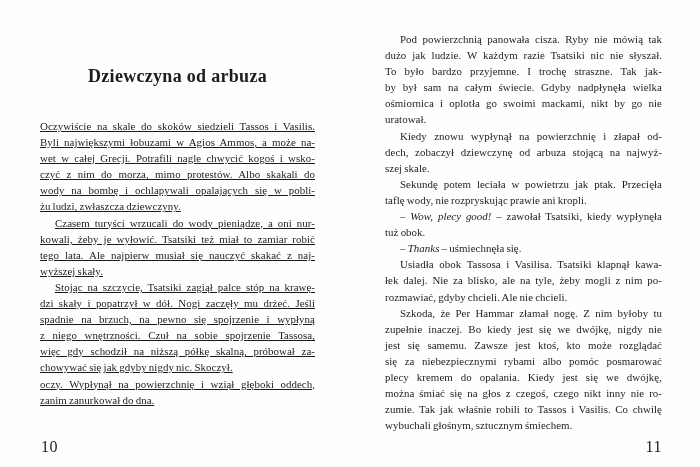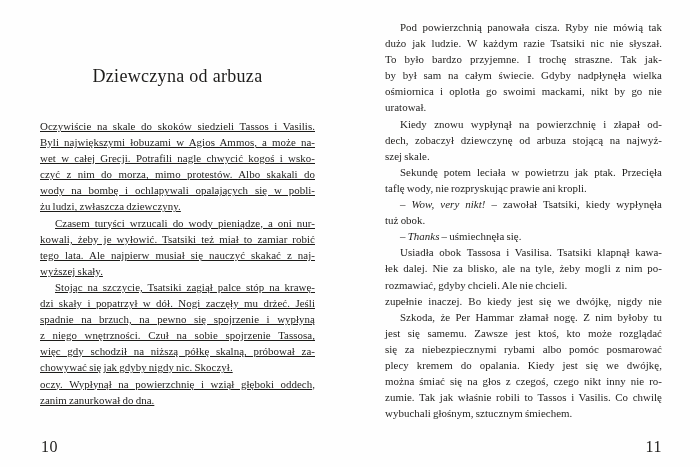--- a/index.html
+++ b/index.html
@@ -26,36 +26,36 @@
   .page.right { left: 385px; width: 277px; }
 
   .chapter-title {
     position: absolute;
     top: 66px;
     left: 0;
     width: 100%;
     margin: 0;
     text-align: center;
     font-size: 18px;
-    font-weight: normal;
+    font-weight: bold;
     letter-spacing: 0.3px;
     white-space: nowrap;
   }
 
   .body-text {
     position: absolute;
     left: 0;
     right: 0;
     font-size: 10.9px;
     line-height: 16.1px;
     word-spacing: -0.6px;
     letter-spacing: 0.05px;
   }
   .page.left  .body-text { top: 118px; text-decoration: underline; }
-  .page.right .body-text { top: 19px; }
+  .page.right .body-text { top: 31px; }
 
   .paragraph { margin: 0; }
   .line {
     text-align: justify;
     text-align-last: left;
   }
   .line.fill { text-align-last: justify; }
   .line.indent { text-indent: 15px; }
   .em { font-style: italic; }
 
@@ -119,34 +119,34 @@
         <div class="paragraph">
           <div class="line fill indent">Kiedy znowu wypłynął na powierzchnię i złapał od-</div>
           <div class="line fill">dech, zobaczył dziewczynę od arbuza stojącą na najwyż-</div>
           <div class="line">szej skale.</div>
         </div>
         <div class="paragraph">
           <div class="line fill indent">Sekundę potem leciała w powietrzu jak ptak. Przecięła</div>
           <div class="line">taflę wody, nie rozpryskując prawie ani kropli.</div>
         </div>
         <div class="paragraph">
-          <div class="line fill indent"><span class="">– </span><span class="em">Wow, very nikt!</span><span class=""> – zawołał Tsatsiki, kiedy wypłynęła</span></div>
+          <div class="line fill indent"><span class="">– </span><span class="em">Wow, plecy good!</span><span class=""> – zawołał Tsatsiki, kiedy wypłynęła</span></div>
           <div class="line">tuż obok.</div>
         </div>
         <div class="paragraph">
           <div class="line indent"><span class="">– </span><span class="em">Thanks</span><span class=""> – uśmiechnęła się.</span></div>
         </div>
         <div class="paragraph">
           <div class="line fill indent">Usiadła obok Tassosa i Vasilisa. Tsatsiki klapnął kawa-</div>
           <div class="line fill">łek dalej. Nie za blisko, ale na tyle, żeby mogli z nim po-</div>
           <div class="line">rozmawiać, gdyby chcieli. Ale nie chcieli.</div>
         </div>
         <div class="paragraph">
+          <div class="line fill indent">Szkoda, że Per Hammar złamał nogę. Z nim byłoby tu</div>
           <div class="line fill">zupełnie inaczej. Bo kiedy jest się we dwójkę, nigdy nie</div>
-          <div class="line fill indent">Szkoda, że Per Hammar złamał nogę. Z nim byłoby tu</div>
           <div class="line fill">jest się samemu. Zawsze jest ktoś, kto może rozglądać</div>
           <div class="line fill">się za niebezpiecznymi rybami albo pomóc posmarować</div>
           <div class="line fill">plecy kremem do opalania. Kiedy jest się we dwójkę,</div>
           <div class="line fill">można śmiać się na głos z czegoś, czego nikt inny nie ro-</div>
           <div class="line fill">zumie. Tak jak właśnie robili to Tassos i Vasilis. Co chwilę</div>
           <div class="line">wybuchali głośnym, sztucznym śmiechem.</div>
         </div>
       </div>
     <div class="page-number pn-right">11</div>
   </div>

